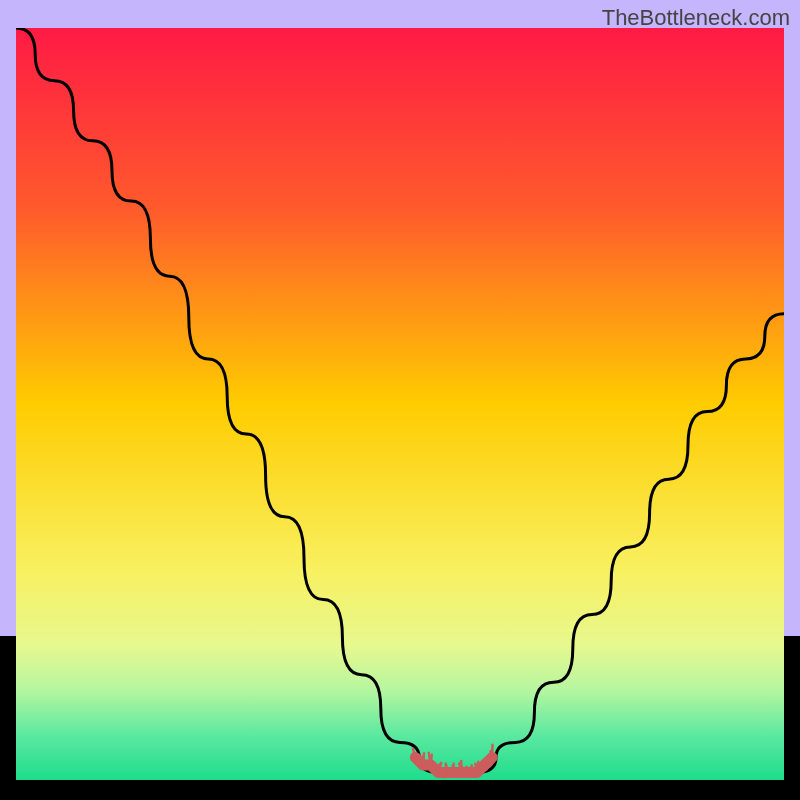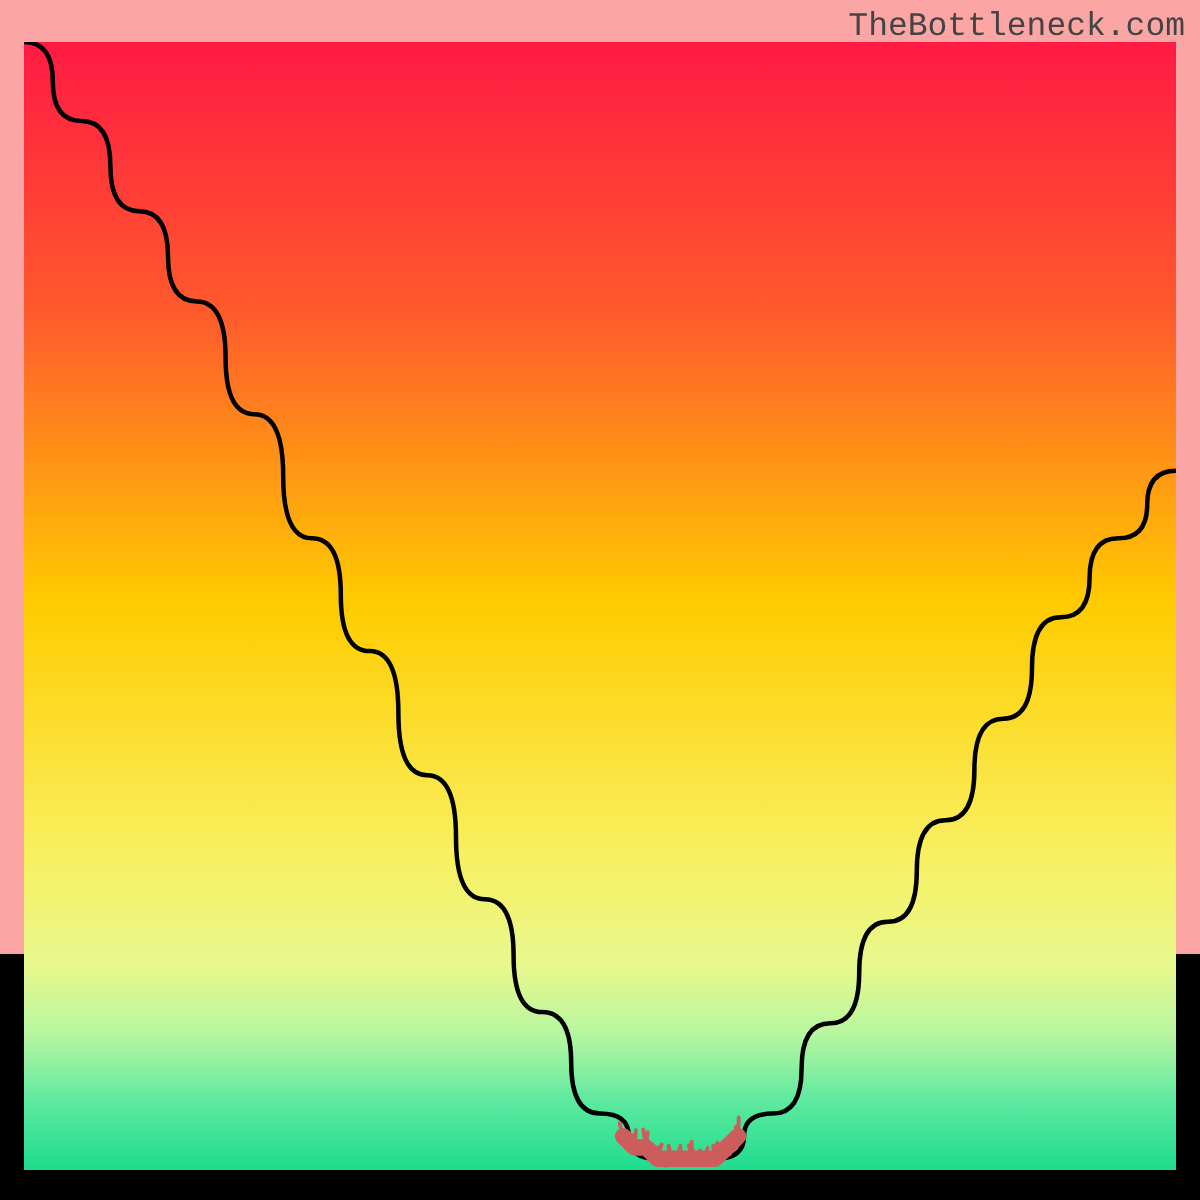--- a/index.html
+++ b/index.html
@@ -7,22 +7,21 @@
     padding: 0;
     width: 800px;
     height: 800px;
     background: #000;
     font-family: Arial, Helvetica, sans-serif;
   }
   .wrap {
     width: 800px;
     height: 636px;
     position: relative;
-    background: #fca5a5;
-    font-family: Liberation Mono, monospace;
+    background: #c4b5fd;
   }
   .watermark {
     position: absolute;
     top: 5px;
     right: 10px;
     color: #444;
     font-size: 22px;
     font-weight: 500;
   }
   .plot {

